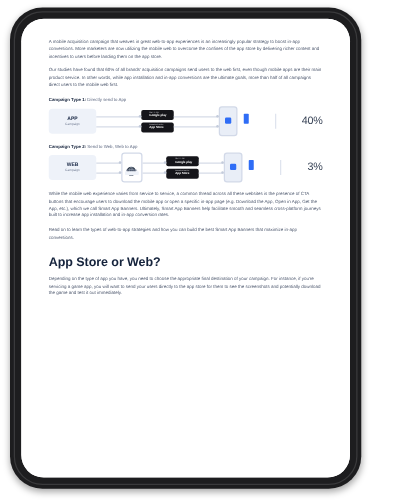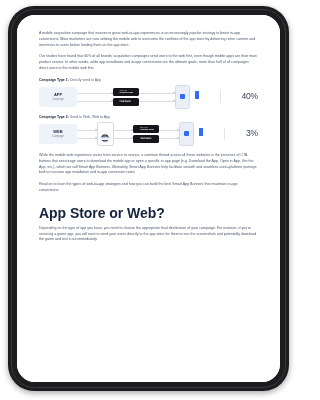--- a/index.html
+++ b/index.html
@@ -26,21 +26,21 @@
     background:#ffffff;padding:16px 22px 0 22px;box-sizing:border-box;
     overflow:hidden;
   }
 
   
   h1.doc-title{
     font-size:10.5px;font-weight:bold;color:#15233c;margin:0 0 7px 0;
     letter-spacing:-.1px;
   }
   h2.sec-title{
-    font-size:14px;font-weight:bold;color:#15233c;margin:11px 0 5px 0;
+    font-size:10px;font-weight:bold;color:#15233c;margin:11px 0 5px 0;
     letter-spacing:-.05px;
   }
   p.body{
     font-size:3.6px;line-height:1.62;color:#4a556b;margin:0 0 6px 0;
     text-align:left;
   }
 
   
   .camp-label{font-size:3.5px;color:#15233c;margin:6px 0 3px 0;}
   .camp-label b{font-weight:bold;}

